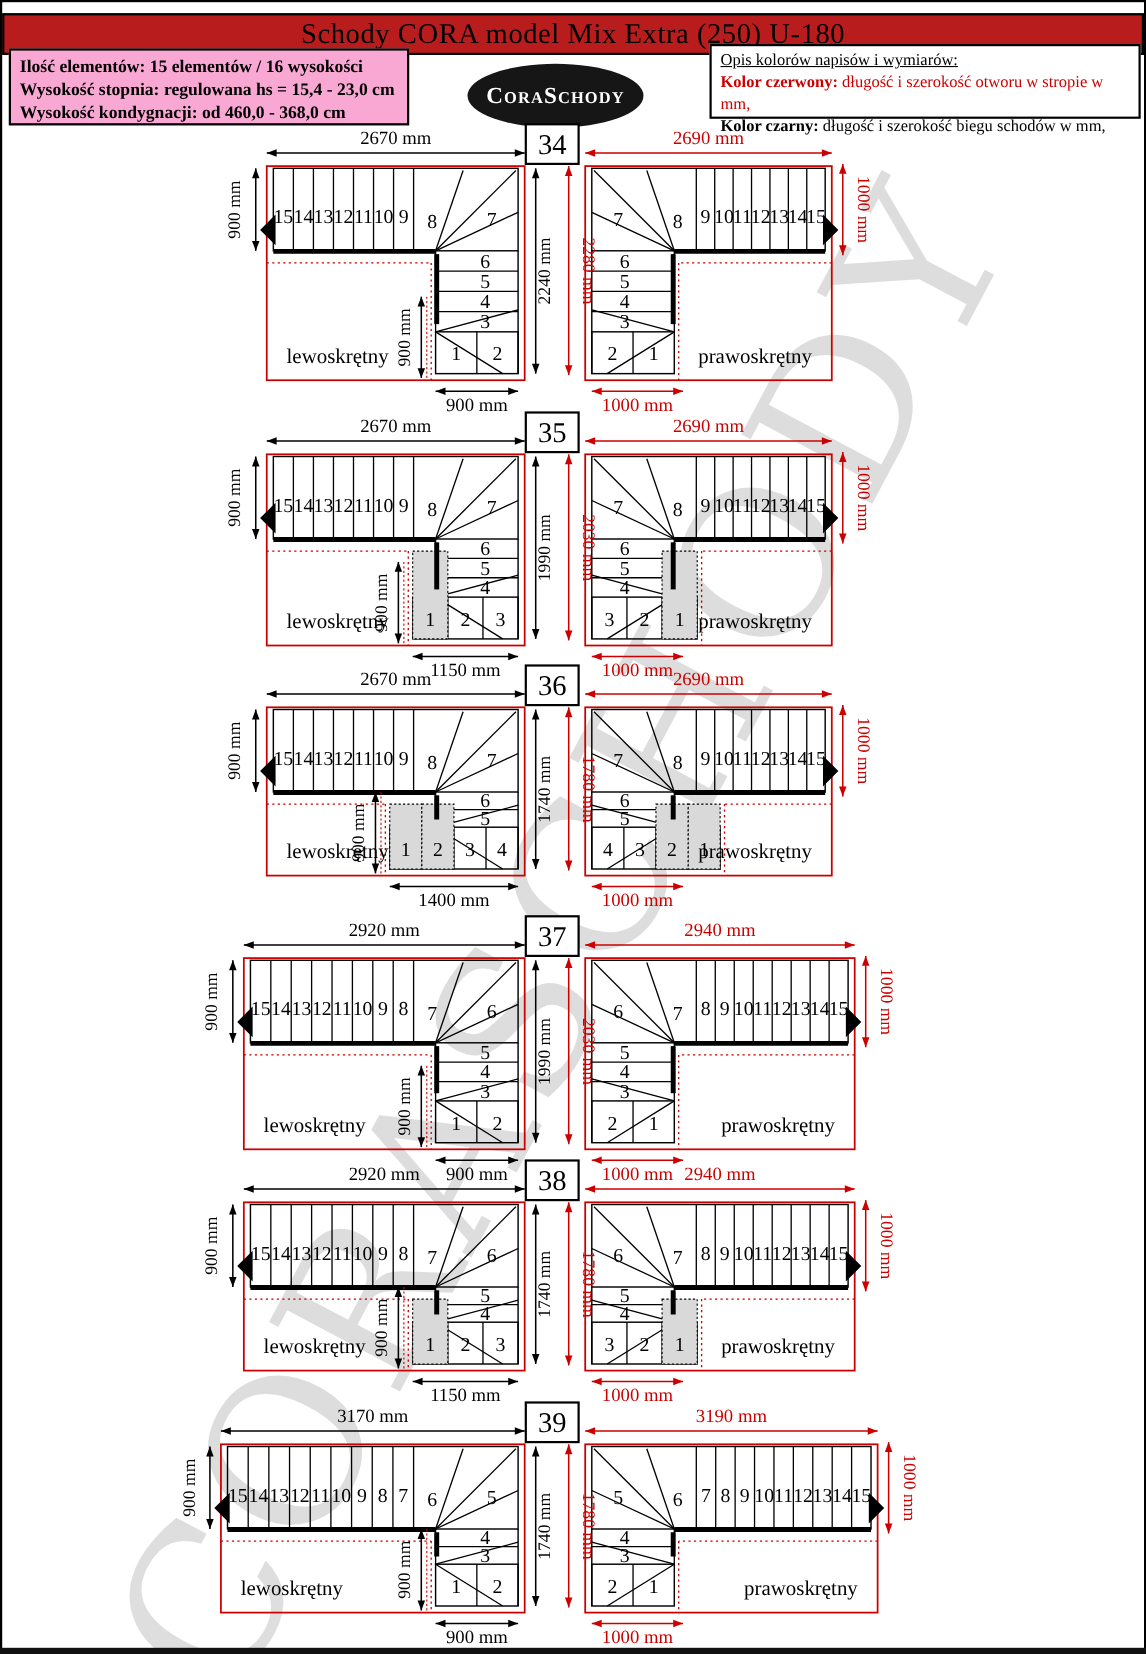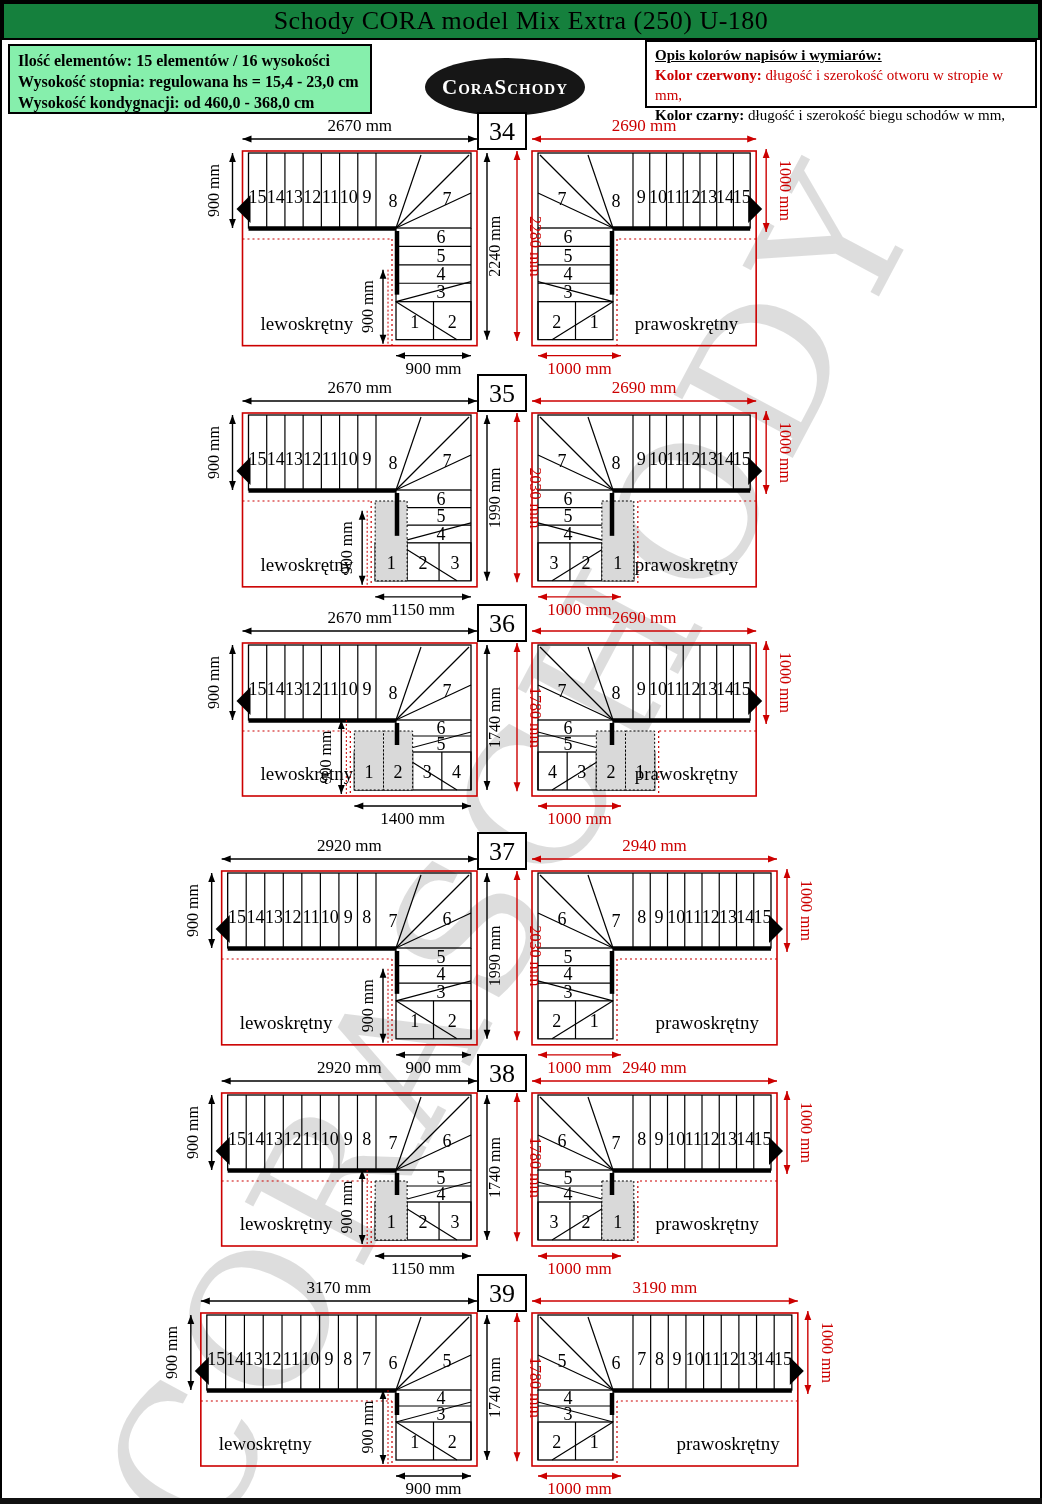--- a/index.html
+++ b/index.html
@@ -1,27 +1,27 @@
 <!DOCTYPE html>
 <html><head>
 <meta charset="utf-8">
 <style>
   html,body{margin:0;padding:0;background:#fff;}
   body{width:1042px;height:1504px;position:relative;overflow:hidden;
        font-family:"Liberation Serif", serif;color:#000;}
   .page{position:absolute;inset:0;border:2px solid #000;}
   .bottom-bar{position:absolute;left:0;right:0;bottom:0;height:6px;background:#111;}
-  .title-box{position:absolute;left:2px;top:2px;right:2px;height:34px;border:2px solid #000;
+  .title-box{position:absolute;left:2px;top:12px;right:2px;height:34px;border:2px solid #000;
              display:flex;align-items:center;justify-content:center;
-             font-size:26px;letter-spacing:.5px;background:#15803d;}
+             font-size:26px;letter-spacing:.5px;background:#b91c1c;}
   .info-box{position:absolute;left:8px;top:44px;width:364px;height:70px;border:2px solid #000;
-            padding:4px 8px;box-sizing:border-box;font-weight:bold;font-size:16px;line-height:21px;background:#86efac;}
+            padding:4px 8px;box-sizing:border-box;font-weight:bold;font-size:16px;line-height:21px;background:#f9a8d4;}
   .legend-box{position:absolute;left:645px;top:40px;width:392px;height:68px;border:2px solid #000;
               padding:3px 8px;box-sizing:border-box;font-size:15px;line-height:20px;background:#fff;}
-  .legend-heading{font-weight:bold;text-decoration:underline;}
+  .legend-heading{font-weight:normal;text-decoration:underline;}
   .legend-red{color:#cc0000;}
   .legend-black{color:#000;}
   .legend-label{font-weight:bold;}
   .logo{position:absolute;left:425px;top:58px;width:160px;height:58px;background:#161616;
         border-radius:50%;display:flex;align-items:center;justify-content:center;
         color:#fff;font-variant:small-caps;font-size:21px;letter-spacing:1px;font-weight:bold;}
   .watermark{position:absolute;left:60px;top:1470px;transform:rotate(-62deg);transform-origin:0 0;
              font-size:185px;letter-spacing:10px;color:#000;opacity:0.13;white-space:nowrap;
              font-family:"DejaVu Serif", serif;pointer-events:none;}
   svg#diagram-layer{position:absolute;left:0;top:0;}

